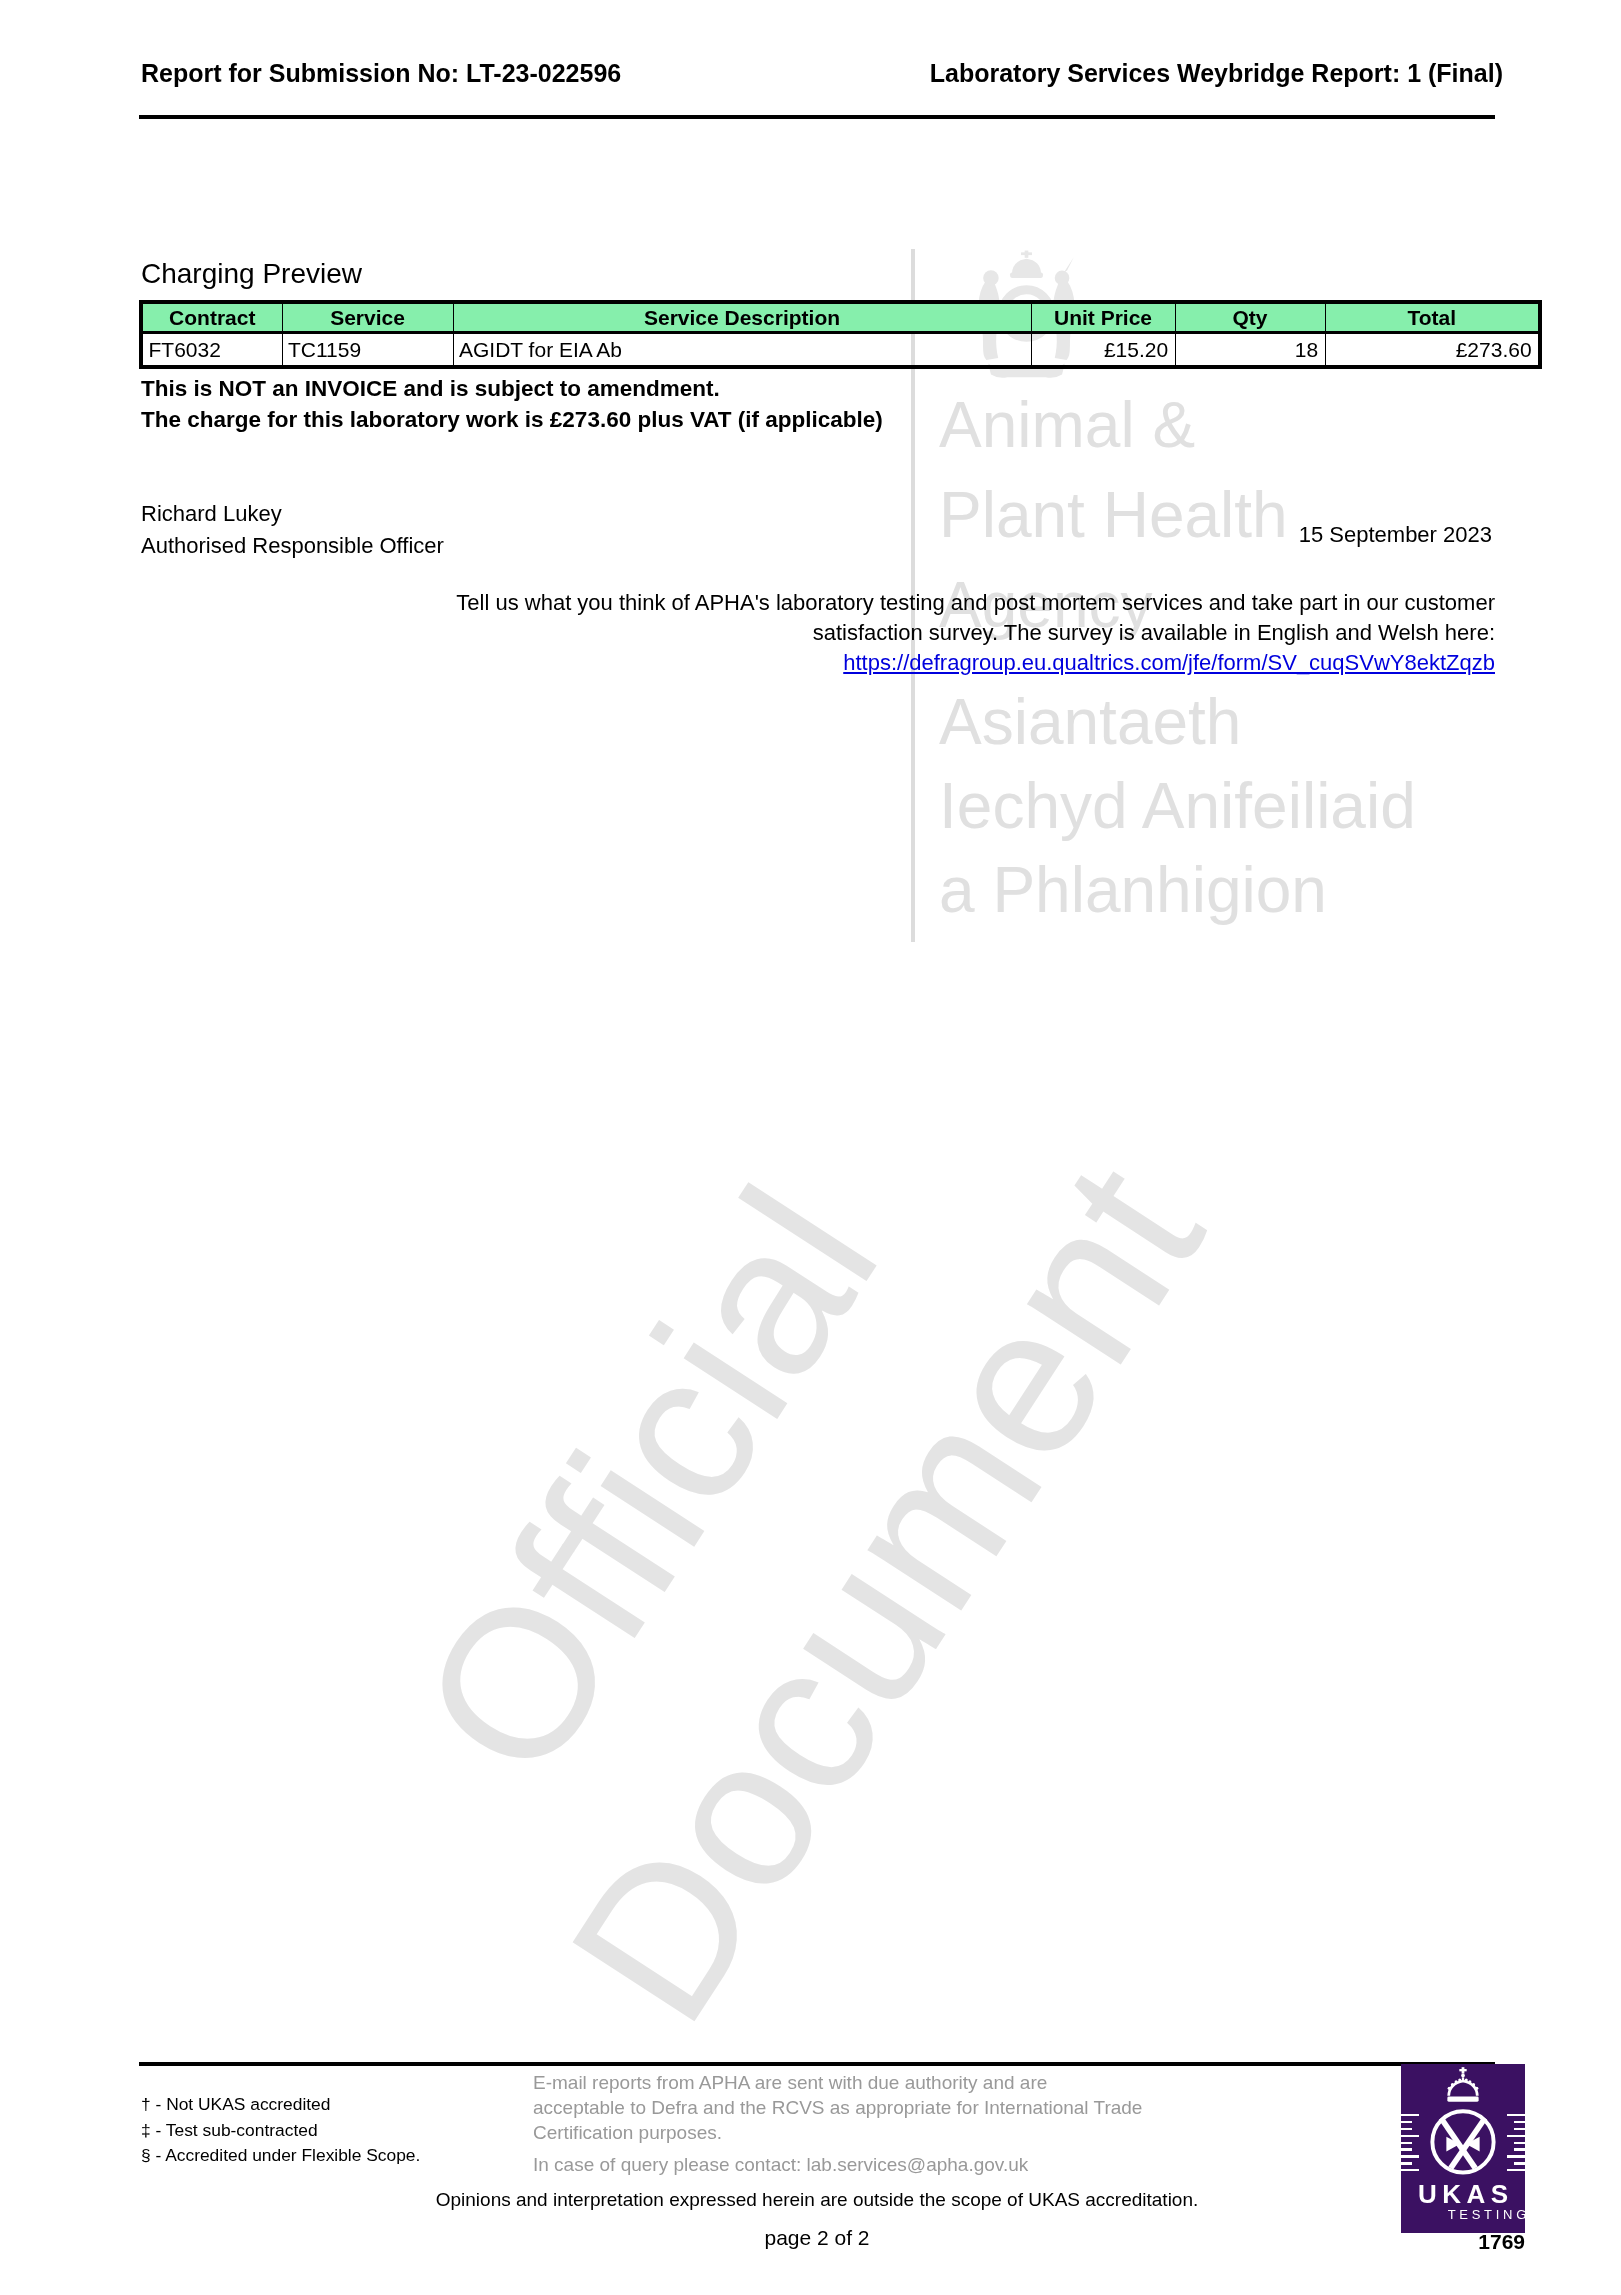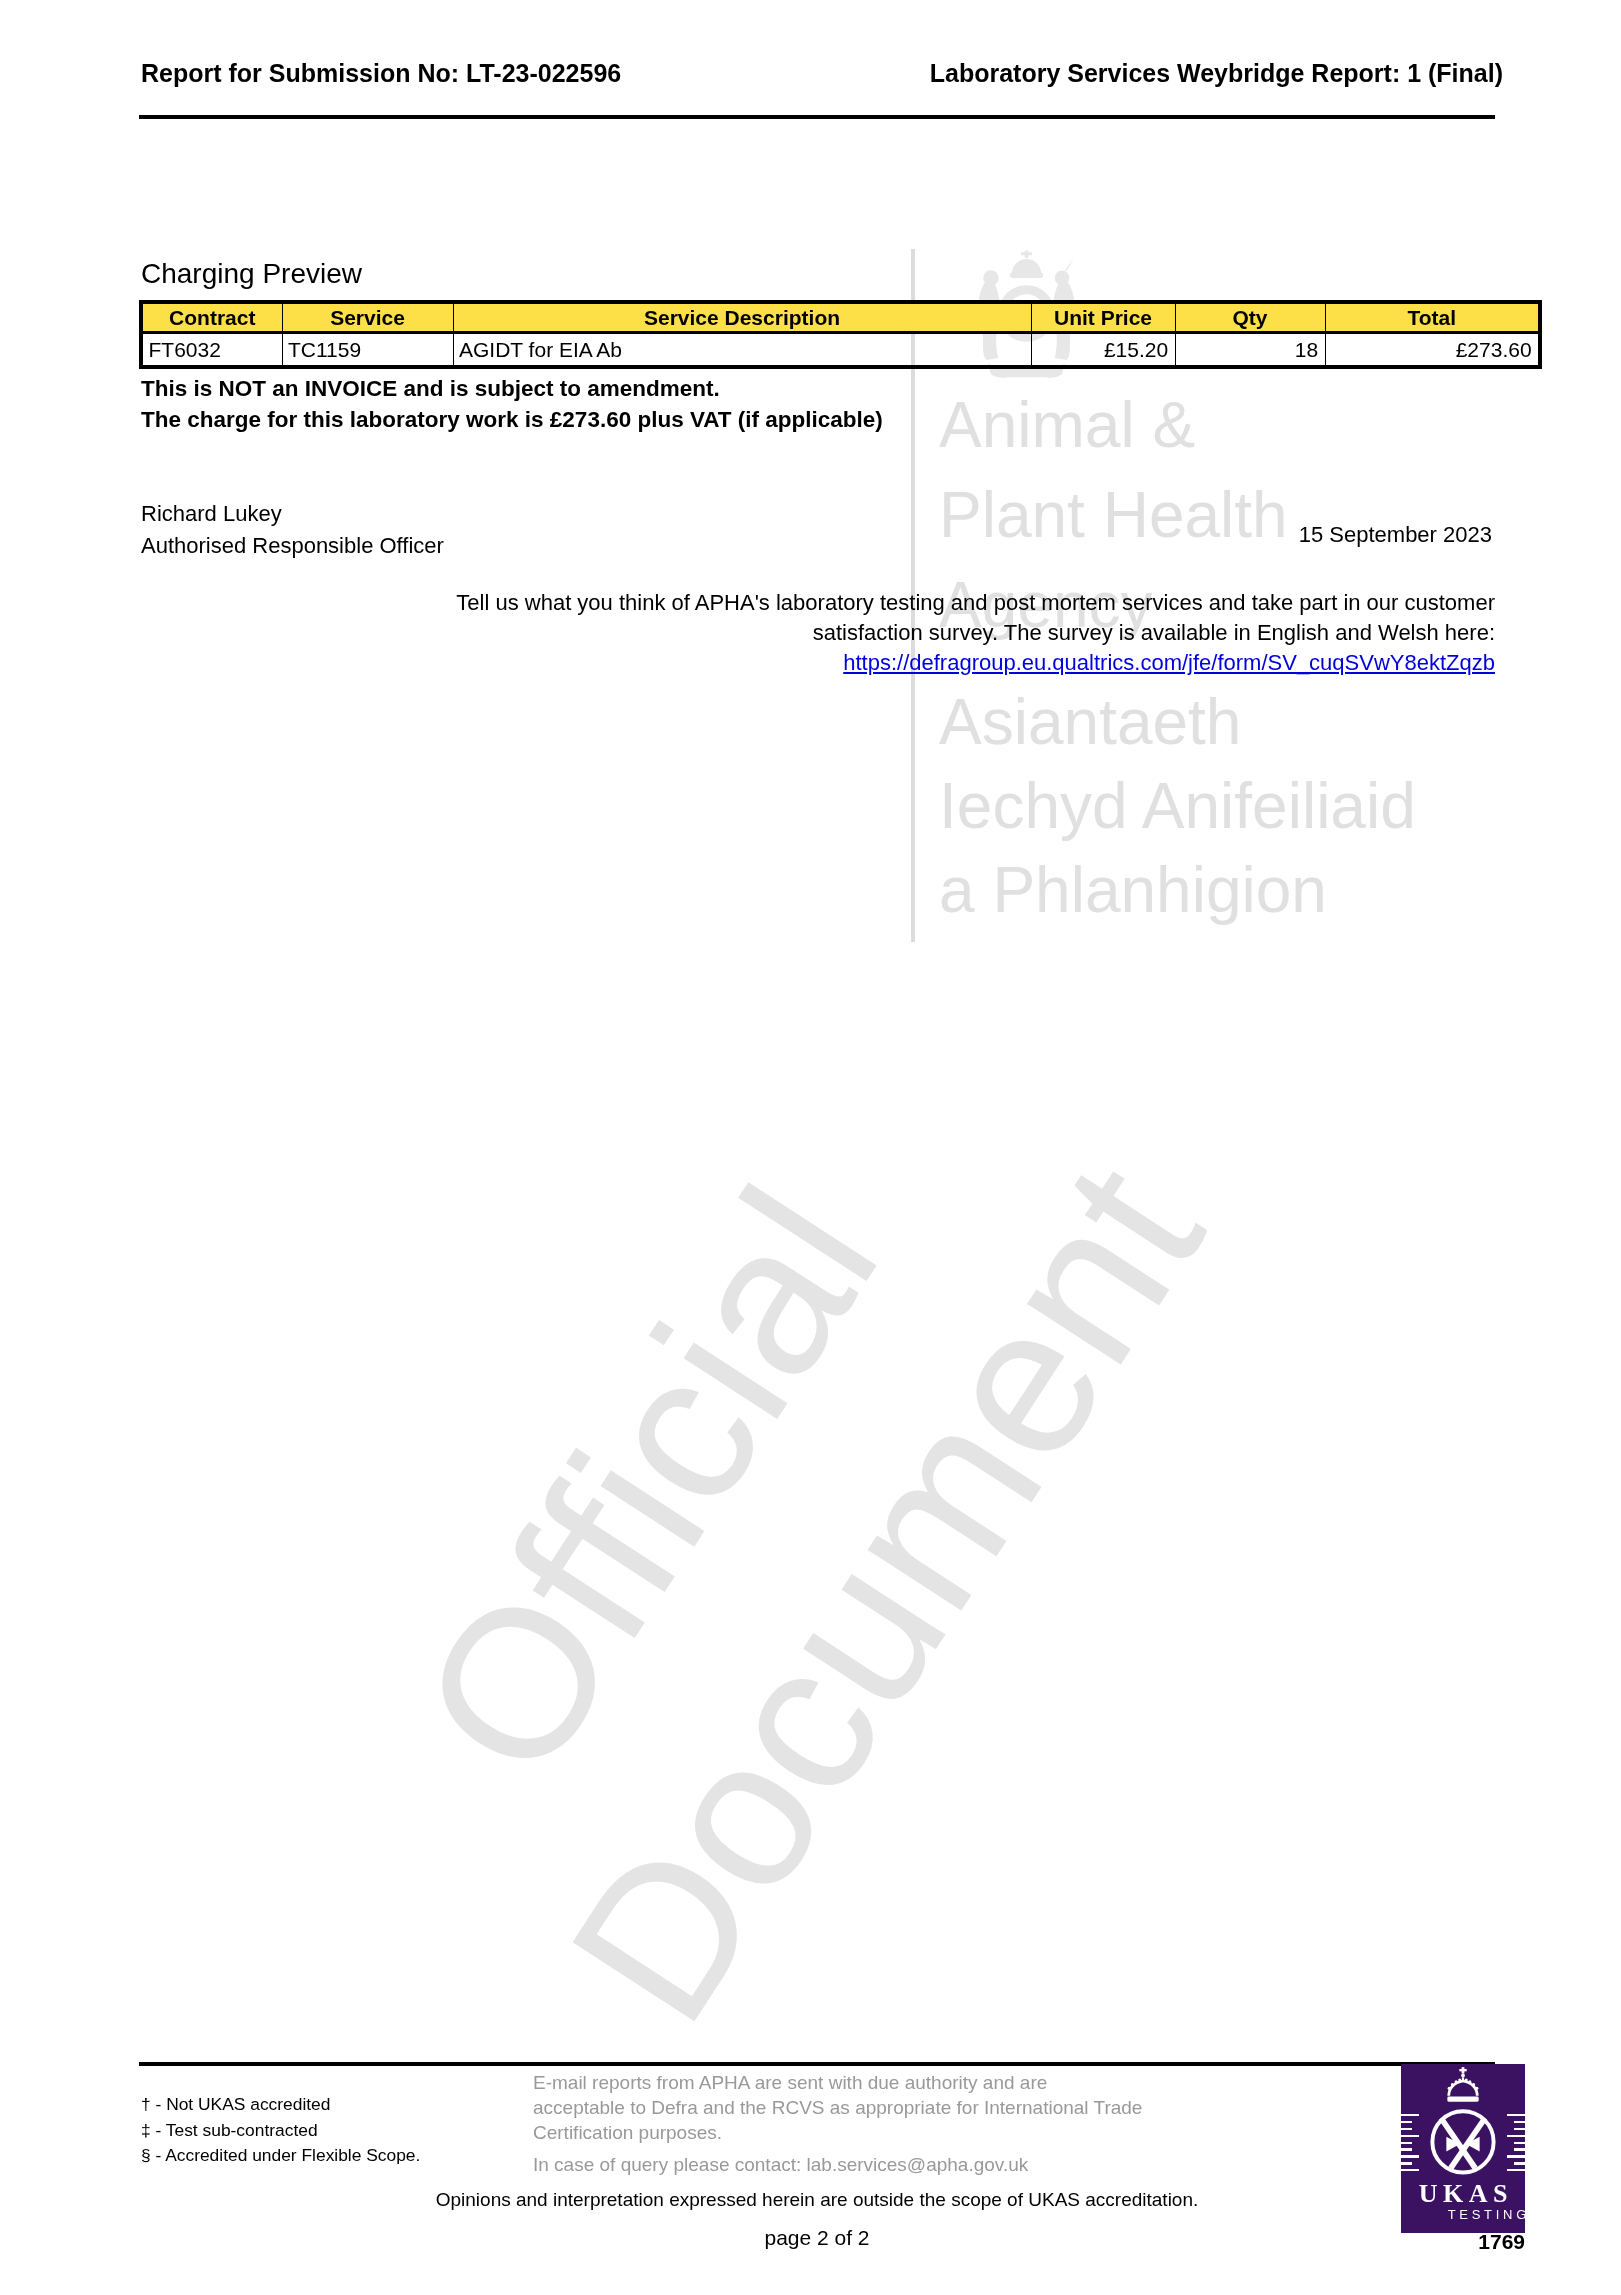--- a/index.html
+++ b/index.html
@@ -28,21 +28,21 @@
   .charging-title{position:absolute; left:141px; top:258px; font-size:28px; font-weight:normal;}
   table.charges{
     position:absolute; left:139px; top:300px; width:1398px;
     border-collapse:collapse; table-layout:fixed;
   }
   table.charges th, table.charges td{
     border:1.8px solid #000; font-size:21px; overflow:hidden; white-space:nowrap;
   }
   table.charges{border:4.1px solid #000;}
   table.charges th{
-    background:#fde047; font-weight:bold; text-align:center; height:25px;
+    background:#86efac; font-weight:bold; text-align:center; height:25px;
     border-bottom:3.2px solid #000;
   }
   table.charges td{height:29px;}
   td.al{text-align:left; padding-left:5.5px;}
   td.ar{text-align:right; padding-right:6.4px;}
   .notice1{position:absolute; left:141px; top:376px; font-size:22.5px; font-weight:bold; white-space:nowrap;}
   .notice2{position:absolute; left:141px; top:407px; font-size:22.5px; font-weight:bold; white-space:nowrap;}
   
   .sig-name{position:absolute; left:141px; top:501px; font-size:22px;}
   .sig-role{position:absolute; left:141px; top:533px; font-size:22px;}
@@ -63,21 +63,21 @@
   
   .ukas-box{position:absolute; left:1401px; top:2064px; width:124px; height:169px; background:#3b1162;}
   .ukas-crown{position:absolute; left:50%; top:2.8px; transform:translateX(-50%);}
   .ukas-emblem{position:absolute; left:50%; top:42px; transform:translateX(-50%);}
   .ukas-ticks{position:absolute; top:50px; width:20px; height:65px;}
   .ukas-ticks.tl{left:0;} .ukas-ticks.tr{right:0;}
   .ukas-ticks span{display:block; height:2.3px; margin-bottom:4.6px; background:#fff;}
   .tl span{margin-right:auto;} .tr span{margin-left:auto;}
   .tick-l{width:18.4px;} .tick-s{width:11px;}
   .ukas-word{position:absolute; left:0; top:115px; width:100%; text-align:center;
-             color:#fff; font-size:26px; font-weight:bold; letter-spacing:5.5px; text-indent:5.5px;font-family:Liberation Serif, serif;}
+             color:#fff; font-size:26px; font-weight:bold; letter-spacing:5.5px; text-indent:5.5px;}
   .ukas-type{position:absolute; left:0; top:143px; width:100%; text-align:center;
              color:#fff; font-size:13px; letter-spacing:3.7px; text-indent:3.7px;margin-left:24px;}
   .ukas-number{position:absolute; left:1401px; top:2230px; width:124px; text-align:right;
                font-size:21px; font-weight:bold;}
 </style>
 </head>
 <body>
 
 <div class="page">
 

